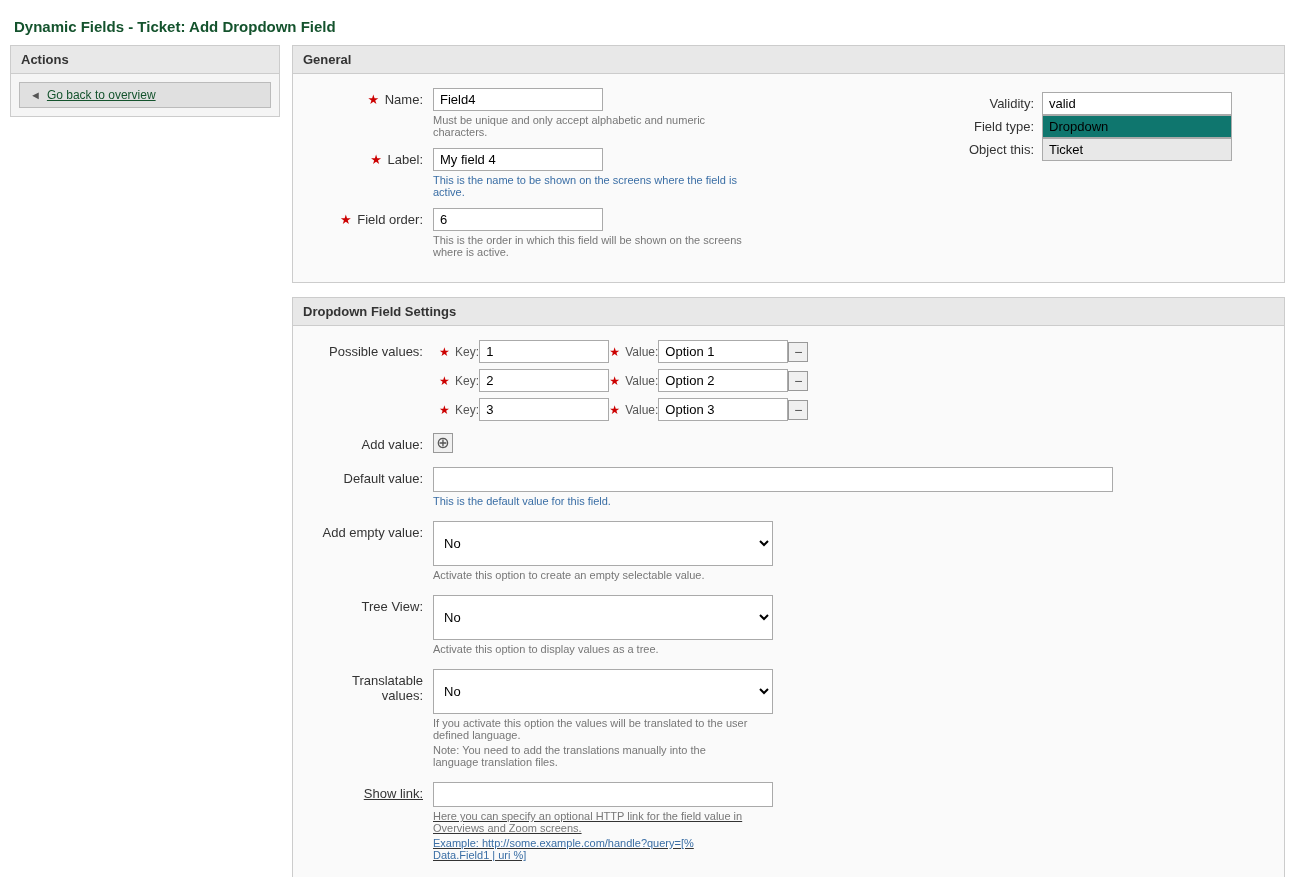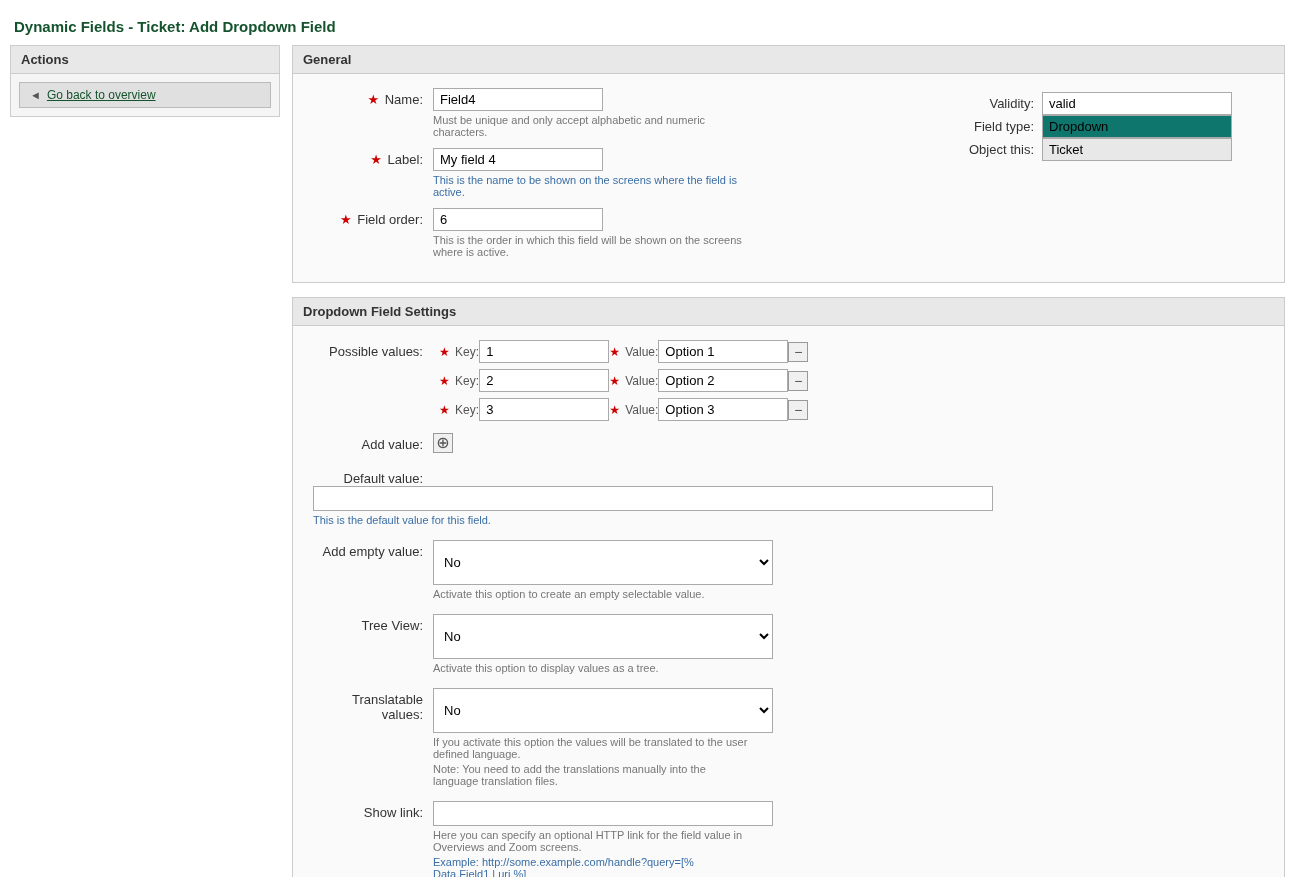--- a/index.html
+++ b/index.html
@@ -399,21 +399,21 @@
               <button class="remove-btn">−</button>
             </div>
           </div>
         </div>
 
         <div class="form-row" style="margin-bottom:14px;">
           <div class="form-label">Add value:</div>
           <button class="add-btn">⊕</button>
         </div>
 
-        <div class="form-row" style="margin-bottom:14px;flex-direction:column;">
+        <div class="form-row" style="margin-bottom:14px;">
           <div class="form-label">Default value:</div>
           <div class="form-field">
             <input class="wide-input" type="text" value="" style="">
             <div class="hint-text blue">This is the default value for this field.</div>
           </div>
         </div>
 
         <div class="form-row" style="margin-bottom:14px;">
           <div class="form-label">Add empty value:</div>
           <div class="form-field">
@@ -441,21 +441,21 @@
           <div class="form-field">
             <select class="medium-select">
               <option>No</option>
               <option>Yes</option>
             </select>
             <div class="hint-text">If you activate this option the values will be translated to the user defined language.</div>
             <div class="hint-text">Note: You need to add the translations manually into the language translation files.</div>
           </div>
         </div>
 
-        <div class="form-row" style="margin-bottom:5px;">
+        <div class="form-row" style="margin-bottom:5px;text-decoration:underline;">
           <div class="form-label">Show link:</div>
           <div class="form-field">
             <input class="show-link-input" type="text" value="" style="">
             <div class="hint-text">Here you can specify an optional HTTP link for the field value in Overviews and Zoom screens.</div>
             <div class="hint-text" style="color:#3a6ea5;">Example: http://some.example.com/handle?query=[% Data.Field1 | uri %]</div>
           </div>
         </div>
 
       </div>
     </div>

